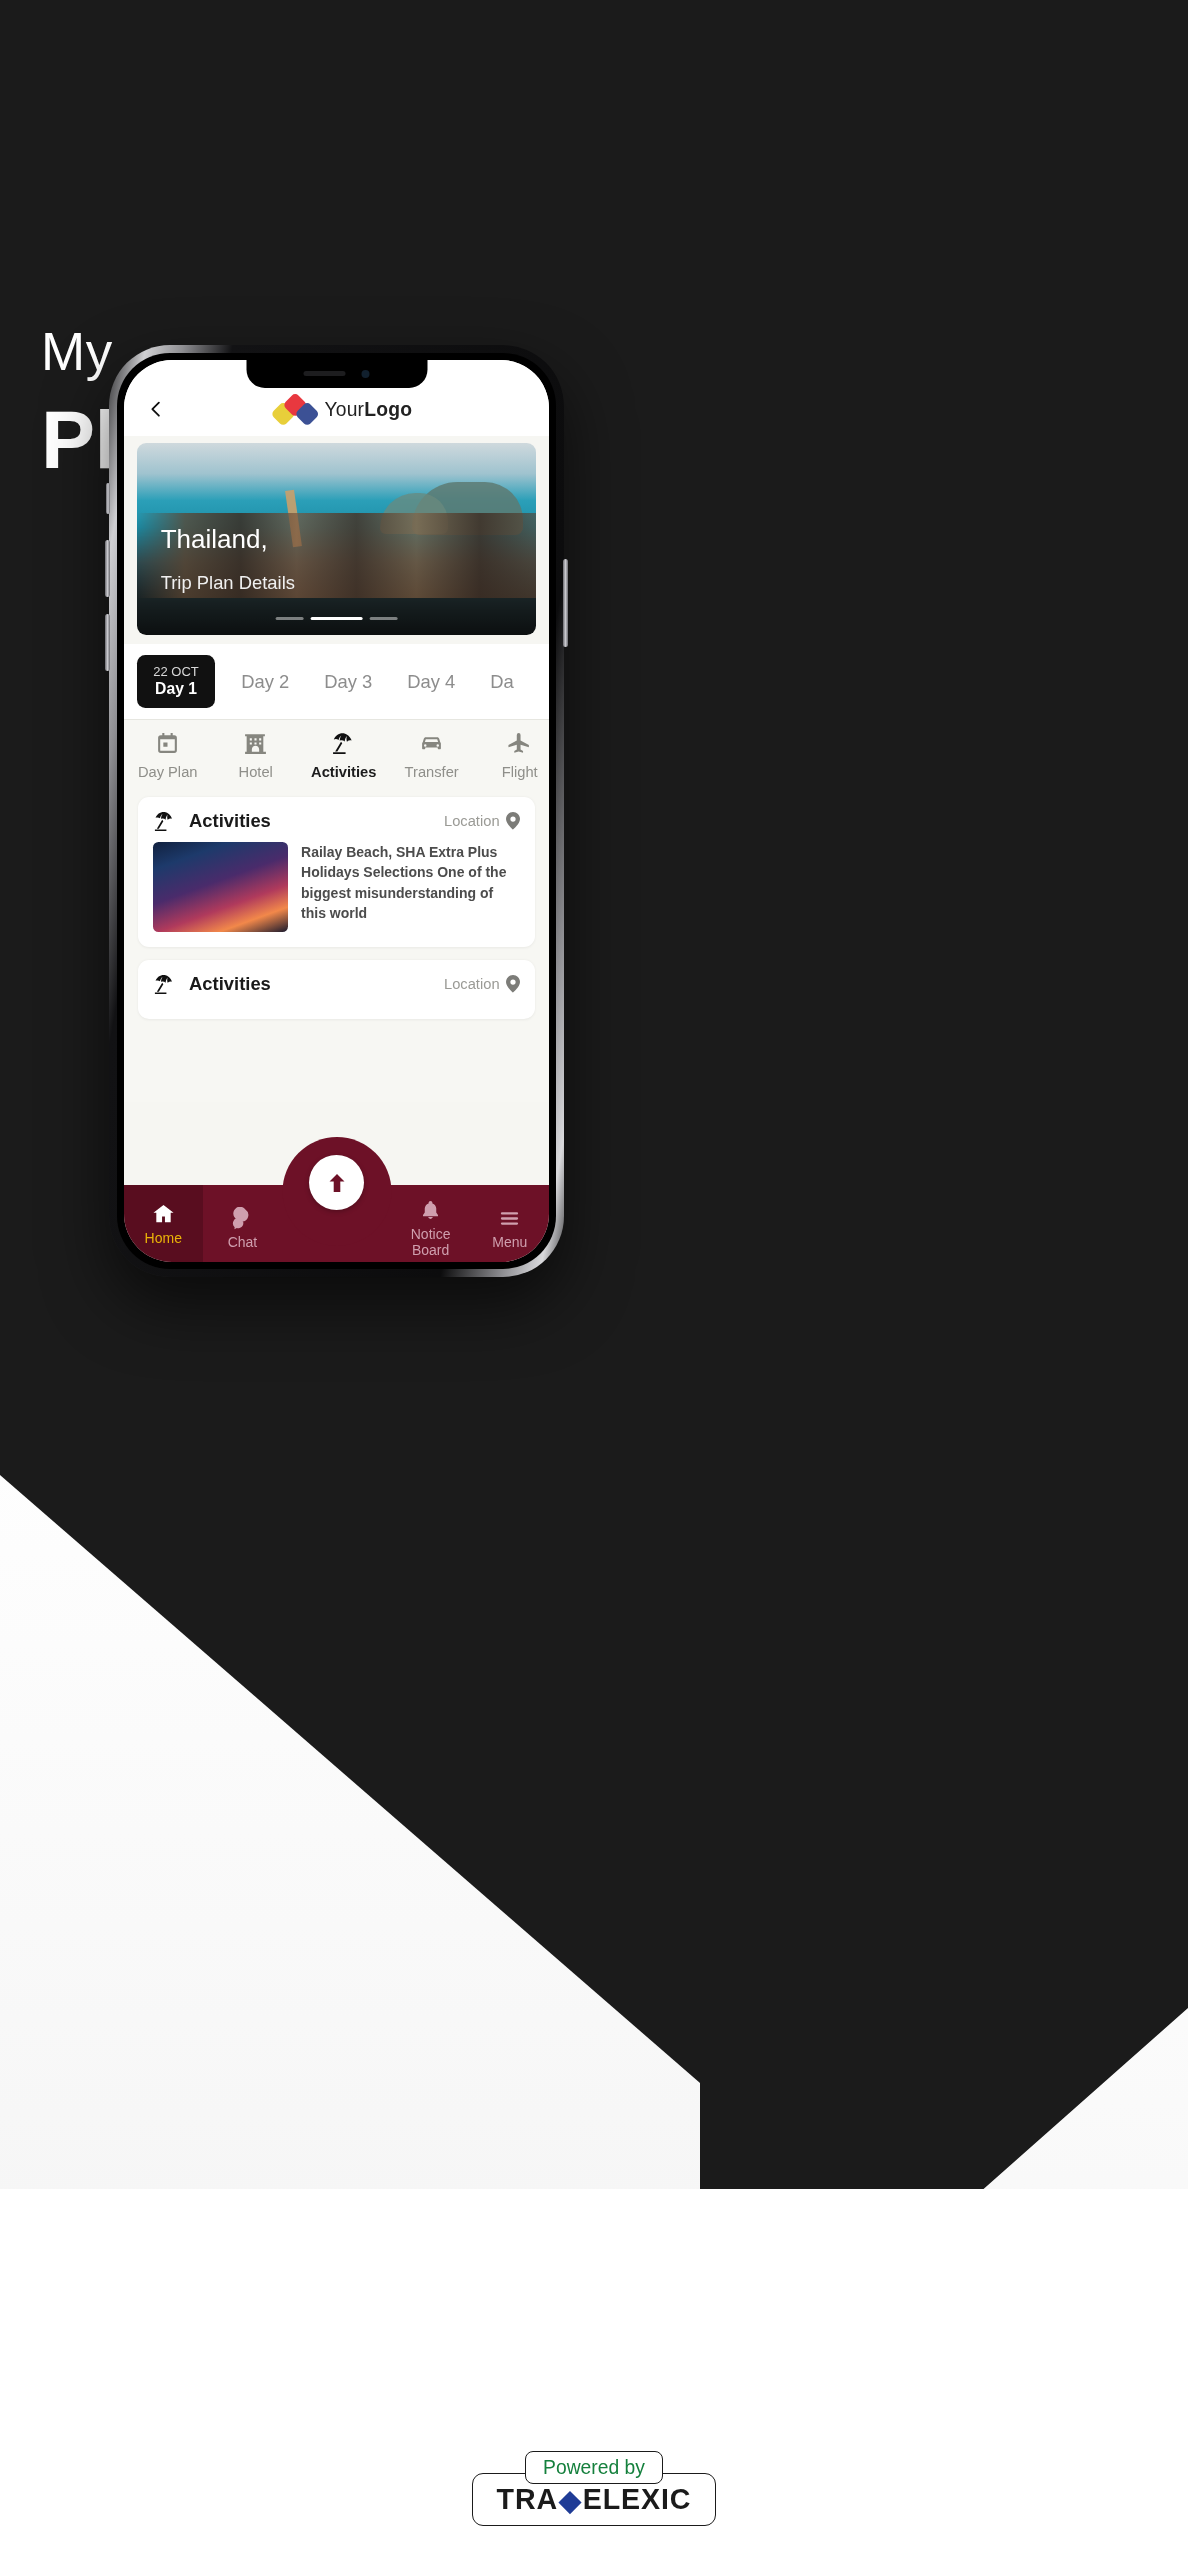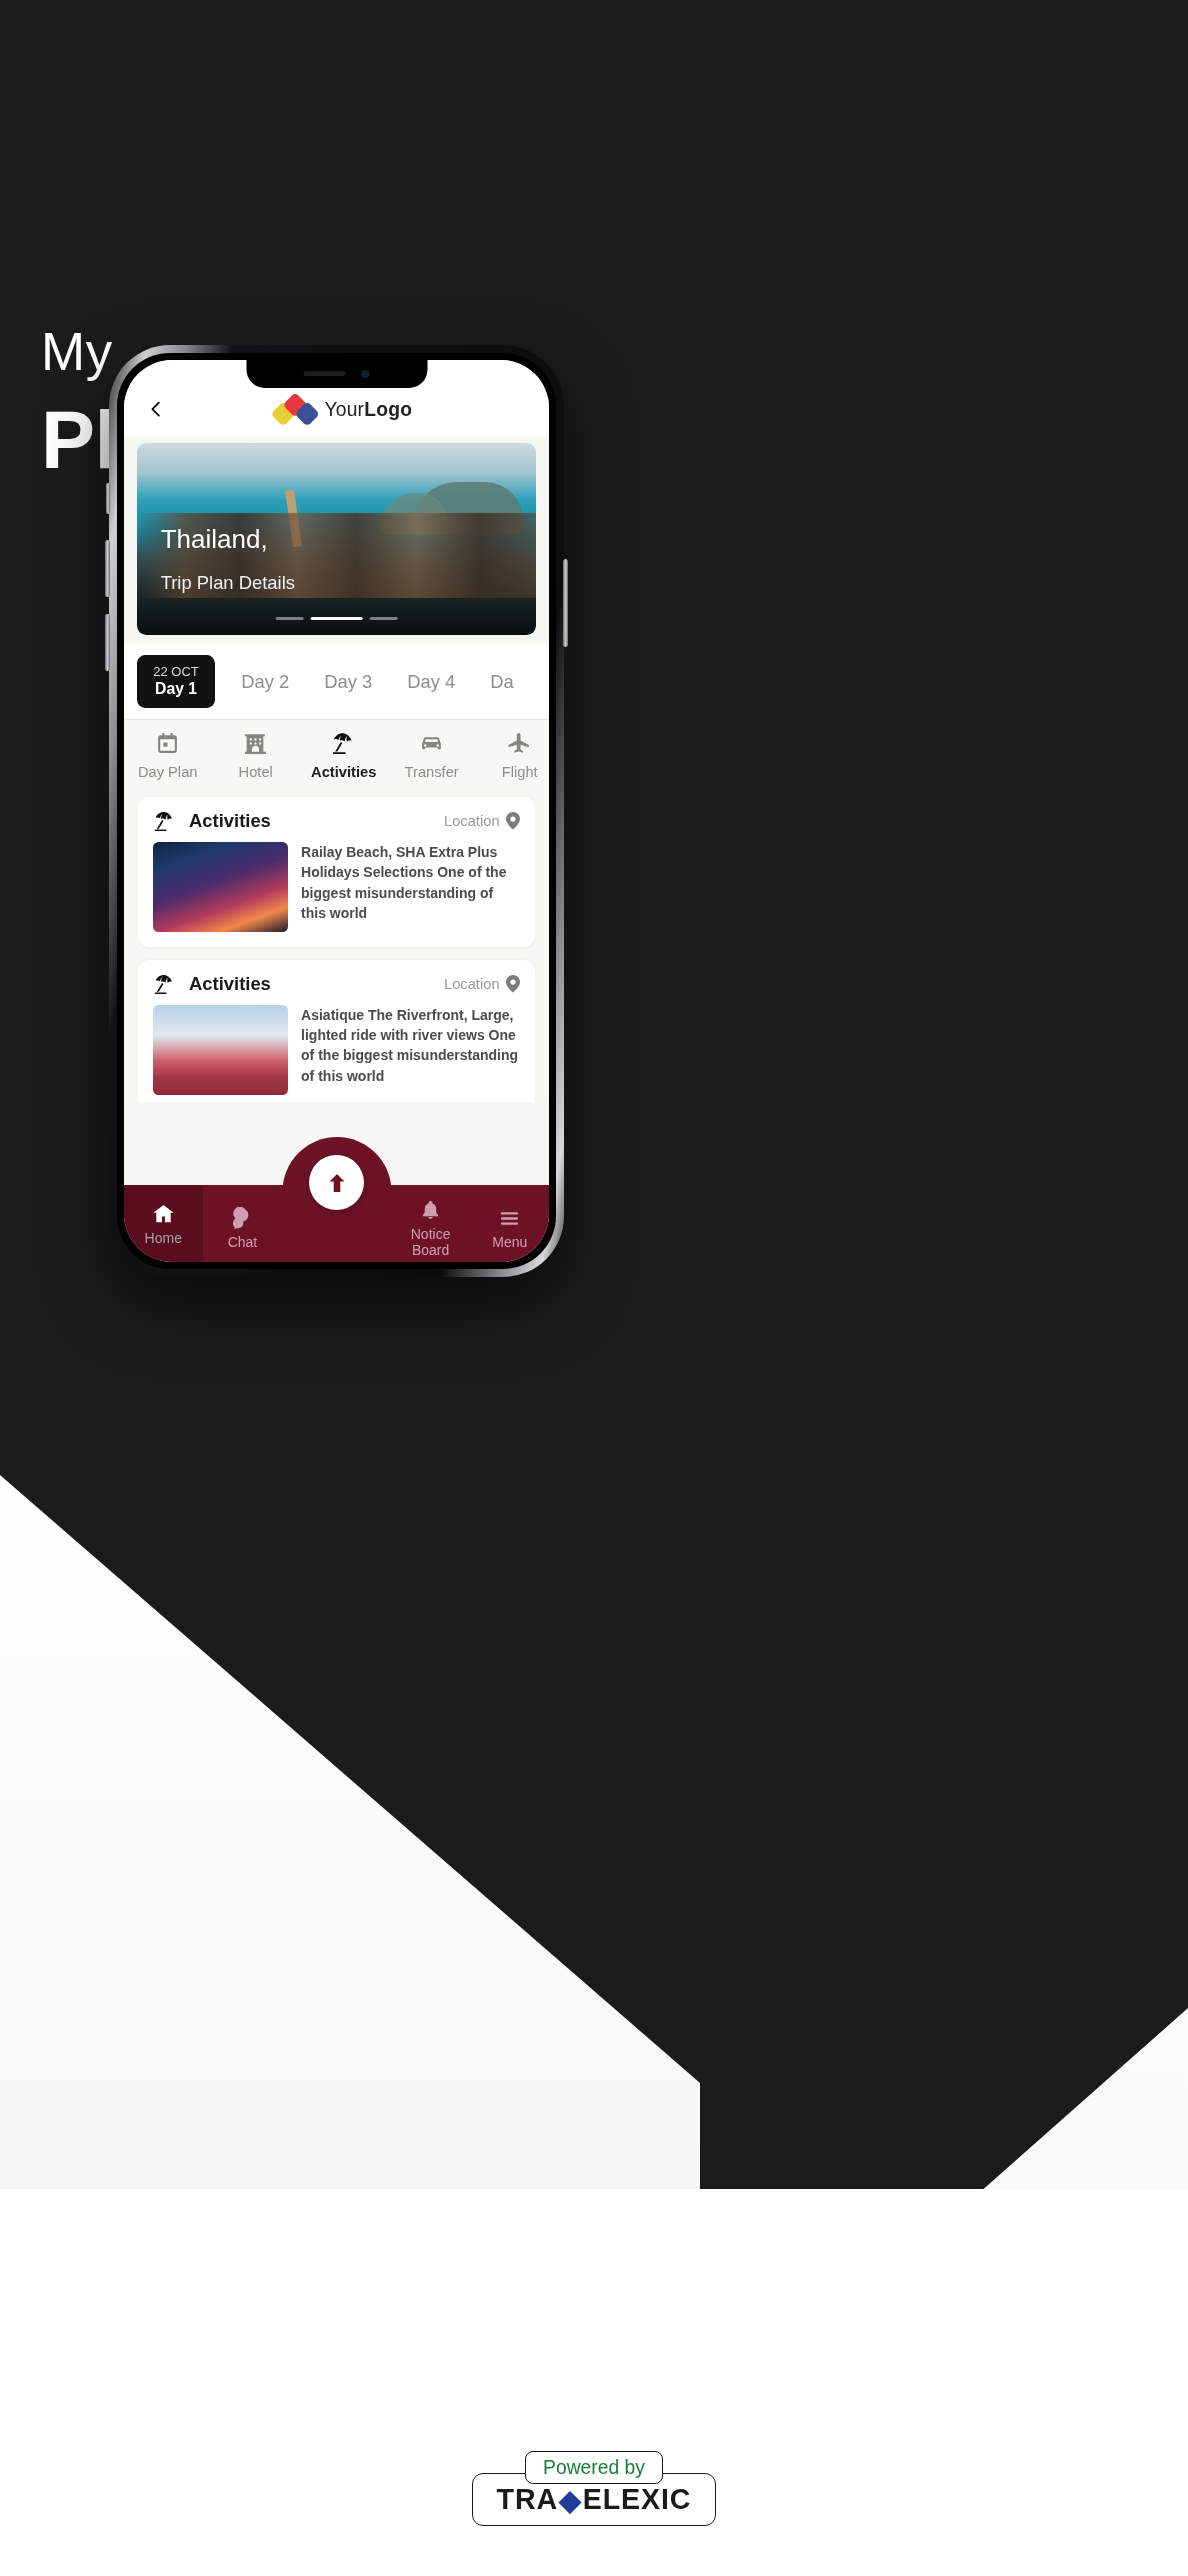--- a/index.html
+++ b/index.html
@@ -192,21 +192,21 @@
     position: absolute; left: 0; right: 0; bottom: 0; height: 77px;
     background: #6d1127; display: flex; align-items: center; z-index: 35;
   }
   .nav-item {
     flex: 1; text-align: center; color: #cf9fae; cursor: pointer;
     display: flex; flex-direction: column; align-items: center; gap: 4.6px;
     padding-top: 9.2px;
   }
   .nav-item svg { width: 23px; height: 23px; fill: #cf9fae; }
   .nav-item .nl { font-size: 14px; }
-  .nav-item.active { color: #a3a3a3; background: rgba(0,0,0,.18); height:100%; justify-content:center; padding-top:0; }
+  .nav-item.active { color: #eab308; background: rgba(0,0,0,.18); height:100%; justify-content:center; padding-top:0; }
   .nav-item.active svg { fill: #fff; }
   .nav-spacer { flex: 0 0 109px; }
 
   
   .footer {
     position: absolute; left: 50%; transform: translateX(-50%); bottom: 50px;
     width: 276px; text-align: center; z-index: 6;
   }
   .pb-pill {
     display: inline-block; border: 1.8px solid #1b1b1b; border-radius: 8px;
@@ -353,24 +353,20 @@
               <path d="M12.3 2.2c-4.2-.6-8.2 2-9.6 6 1.5-.8 3.2-.6 4.6.4.3-1.7 1.2-3.3 2.6-4.4-1 1.5-1.5 3.3-1.5 5.1 1.6-.6 3.4-.3 4.8.8.1-2 .8-3.9 2-5.4-.5 1.8-.5 3.7.1 5.5 1.3-1.1 3-1.5 4.6-1.1-1.3-3.5-4.3-6.2-7.6-6.9zM9.6 10.2 4 19.6h2.1l4.7-7.9-1.2-1.5zM2 20.4h12v1.6H2v-1.6z"></path>
             </svg>
             <div class="card-title">Activities</div>
             <div class="card-loc">
               <span class="lt">Location</span>
               <svg viewBox="0 0 24 30">
                 <path d="M12 0C5.4 0 0 5.4 0 12c0 8.4 12 18 12 18s12-9.6 12-18c0-6.6-5.4-12-12-12zm0 16.5A4.5 4.5 0 1 1 12 7.5a4.5 4.5 0 0 1 0 9z"></path>
               </svg>
             </div>
           </div>
-          <div class="card-body">
-            <div class="thumb t2"></div>
-            <div class="card-desc">Asiatique The Riverfront, Large, lighted ride with river views  One of the biggest misunderstanding of this world</div>
-          </div>
         </div>
 
       </div>
 
       <div class="fab-wrap">
         <div class="fab-bg"></div>
         <div class="fab">
           <svg viewBox="0 0 24 24">
             <path d="M12 3 4.5 10.5h4.2V21h6.6V10.5h4.2z"></path>
           </svg>

